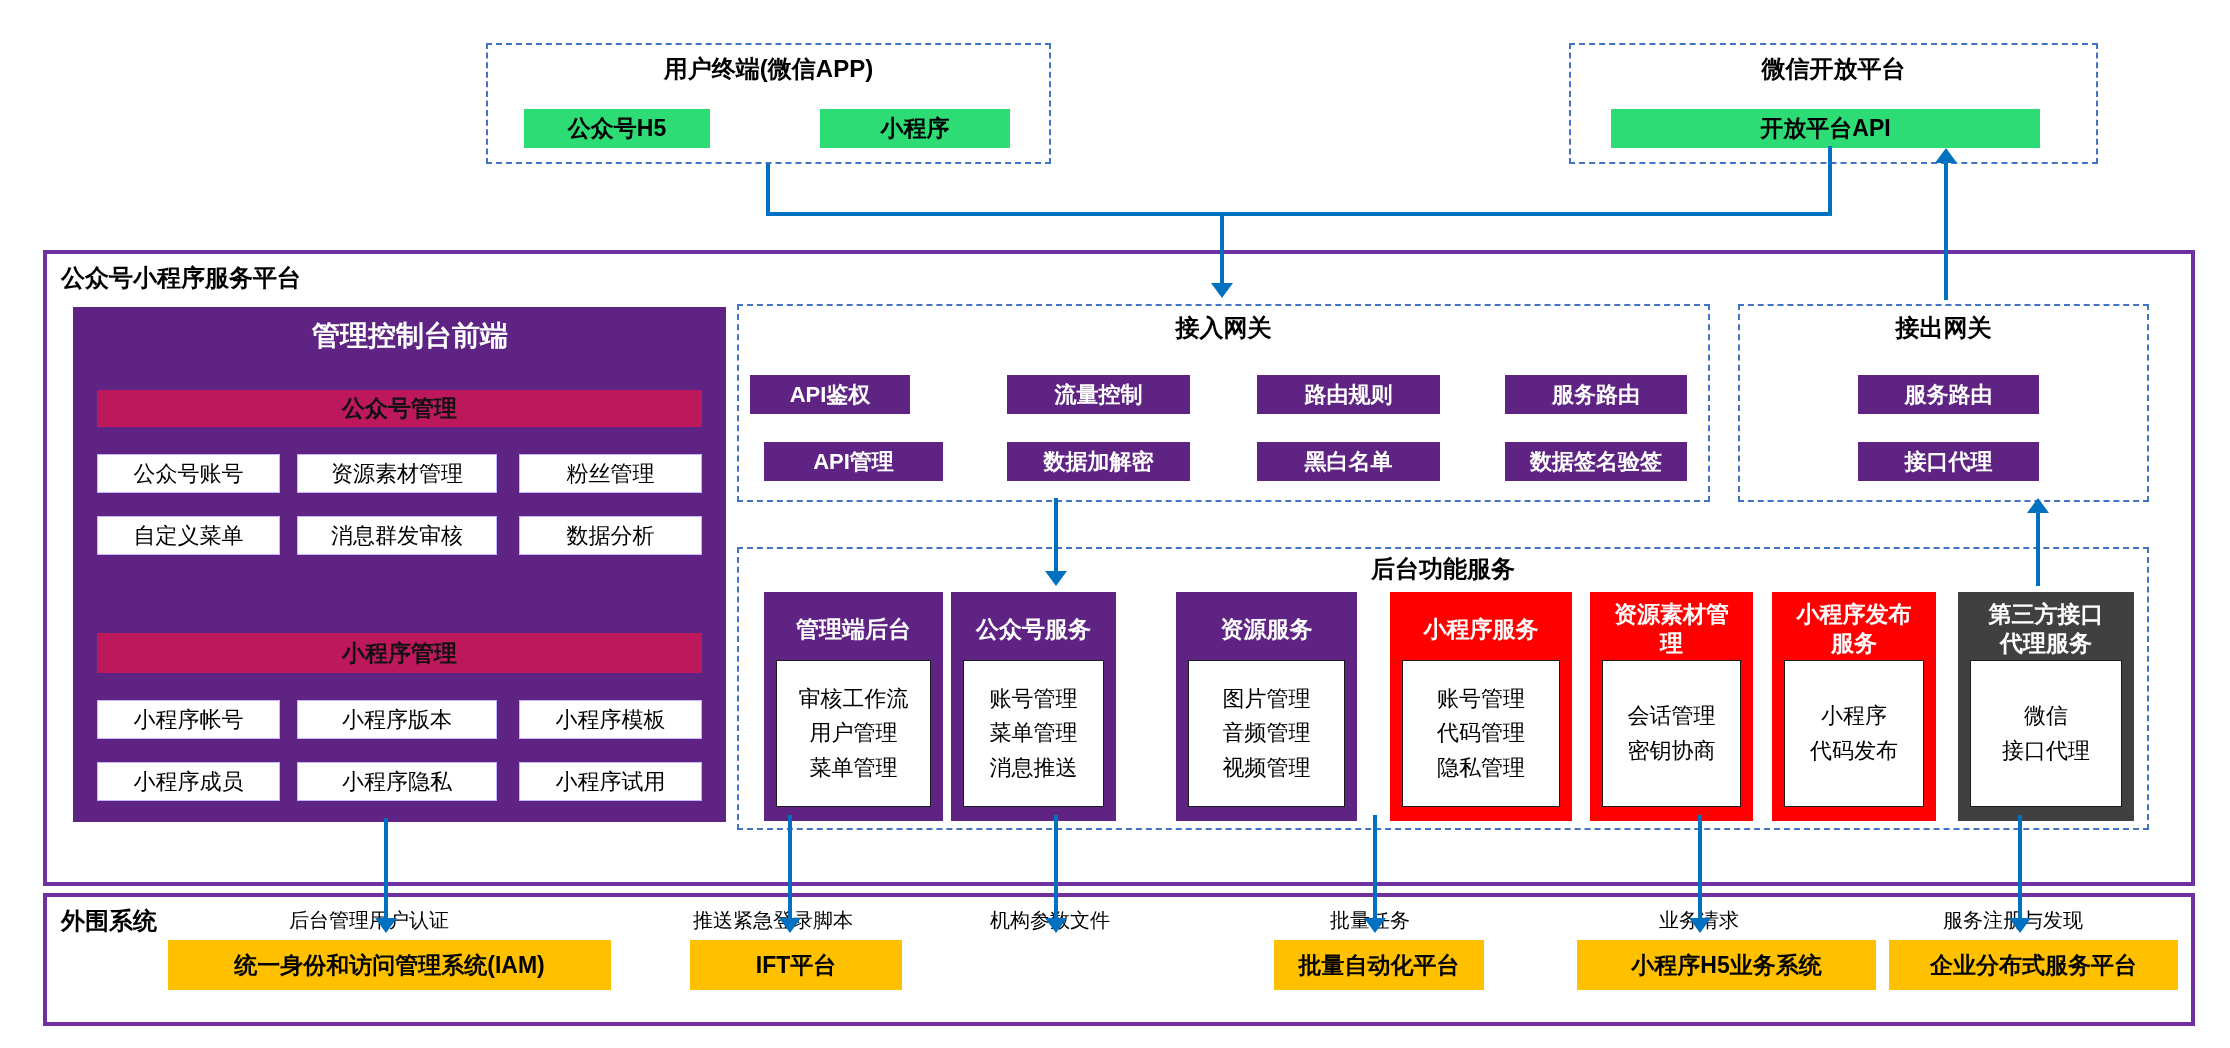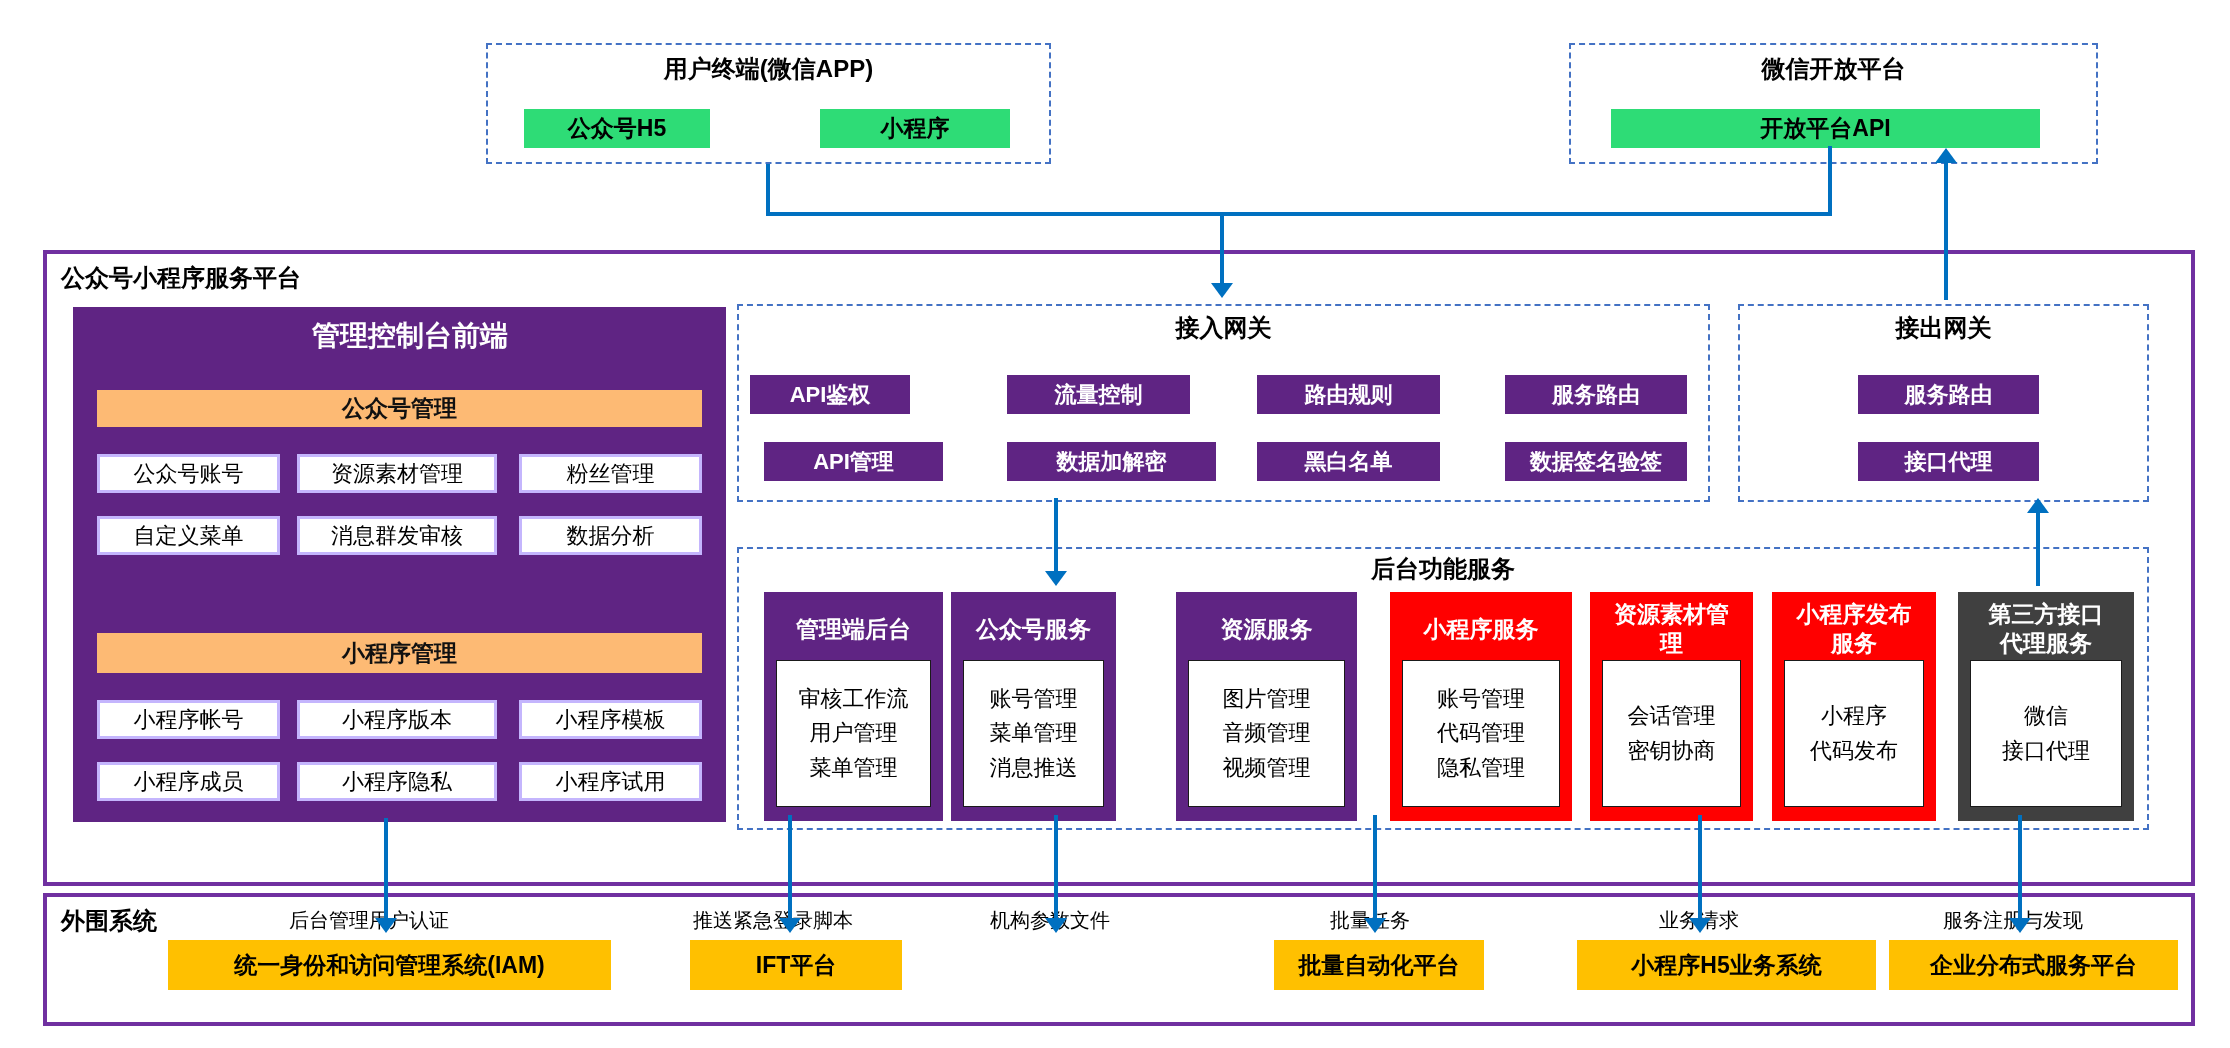--- a/index.html
+++ b/index.html
@@ -9,23 +9,23 @@
     font-family:"Liberation Sans","DejaVu Sans",sans-serif; color:#000;
   }
   .dashed-box { position:absolute; border:2px dashed #4472C4; background:#fff; }
   .group-title { position:absolute; left:0; right:0; top:8px; text-align:center; font-size:24px; font-weight:bold; }
   .green-box { position:absolute; background:#2EDC76; display:flex; align-items:center; justify-content:center;
                font-size:23px; font-weight:600; color:#000; }
   .solid-frame { position:absolute; border:4px solid #7030A0; background:#fff; }
   .frame-label { position:absolute; left:14px; top:8px; font-size:24px; font-weight:bold; }
   .purple-panel { position:absolute; background:#5F2483; }
   .panel-title { position:absolute; left:0; right:0; top:10px; text-align:center; color:#fff; font-size:28px; font-weight:bold;padding-left:21px; }
-  .lightgreen-bar { position:absolute; background:#fdba74; display:flex; align-items:center; justify-content:center;
+  .lightgreen-bar { position:absolute; background:#be185d; display:flex; align-items:center; justify-content:center;
                     font-size:23px; font-weight:bold; color:#111; }
-  .wbox { position:absolute; background:#fff; border:3px solid #c4b5fd; height:39px;
+  .wbox { position:absolute; background:#fff; border:1px solid #c4b5fd; height:39px;
           display:flex; align-items:center; justify-content:center; font-size:22px; color:#000; }
   .pbox { position:absolute; background:#5F2483; height:39px; display:flex; align-items:center; justify-content:center;
           font-size:22px; font-weight:bold; color:#fff; }
   .svc-col { position:absolute; top:43px; height:229px; display:flex; flex-direction:column; }
   .svc-col.purple { background:#5F2483; }
   .svc-col.red { background:#FF0000; }
   .svc-col.cyan { background:#404040; }
   .svc-head { height:68px; display:flex; align-items:center; justify-content:center; text-align:center;
               color:#fff; font-size:23px; font-weight:bold; line-height:1.25; padding:6px 20px 0; }
   .svc-body { flex:1; margin:0 12px 14px; background:#fff; border:1px solid #1a1a1a;
@@ -77,21 +77,21 @@
     <div class="wbox" style="left:446px;top:455px;width:183px">小程序试用</div>
   </div>
 
   <div class="dashed-box" style="left:690px;top:50px;width:973px;height:198px">
     <div class="group-title" style="top:6px">接入网关</div>
     <div class="pbox" style="left:11px;top:69px;width:160px">API鉴权</div>
     <div class="pbox" style="left:268px;top:69px;width:183px">流量控制</div>
     <div class="pbox" style="left:518px;top:69px;width:183px">路由规则</div>
     <div class="pbox" style="left:766px;top:69px;width:182px">服务路由</div>
     <div class="pbox" style="left:25px;top:136px;width:179px">API管理</div>
-    <div class="pbox" style="left:268px;top:136px;width:209px">数据加解密</div>
+    <div class="pbox" style="left:268px;top:136px;width:183px">数据加解密</div>
     <div class="pbox" style="left:518px;top:136px;width:183px">黑白名单</div>
     <div class="pbox" style="left:766px;top:136px;width:182px">数据签名验签</div>
   </div>
 
   <div class="dashed-box" style="left:1691px;top:50px;width:411px;height:198px">
     <div class="group-title" style="top:6px">接出网关</div>
     <div class="pbox" style="left:118px;top:69px;width:181px">服务路由</div>
     <div class="pbox" style="left:118px;top:136px;width:181px">接口代理</div>
   </div>
 

